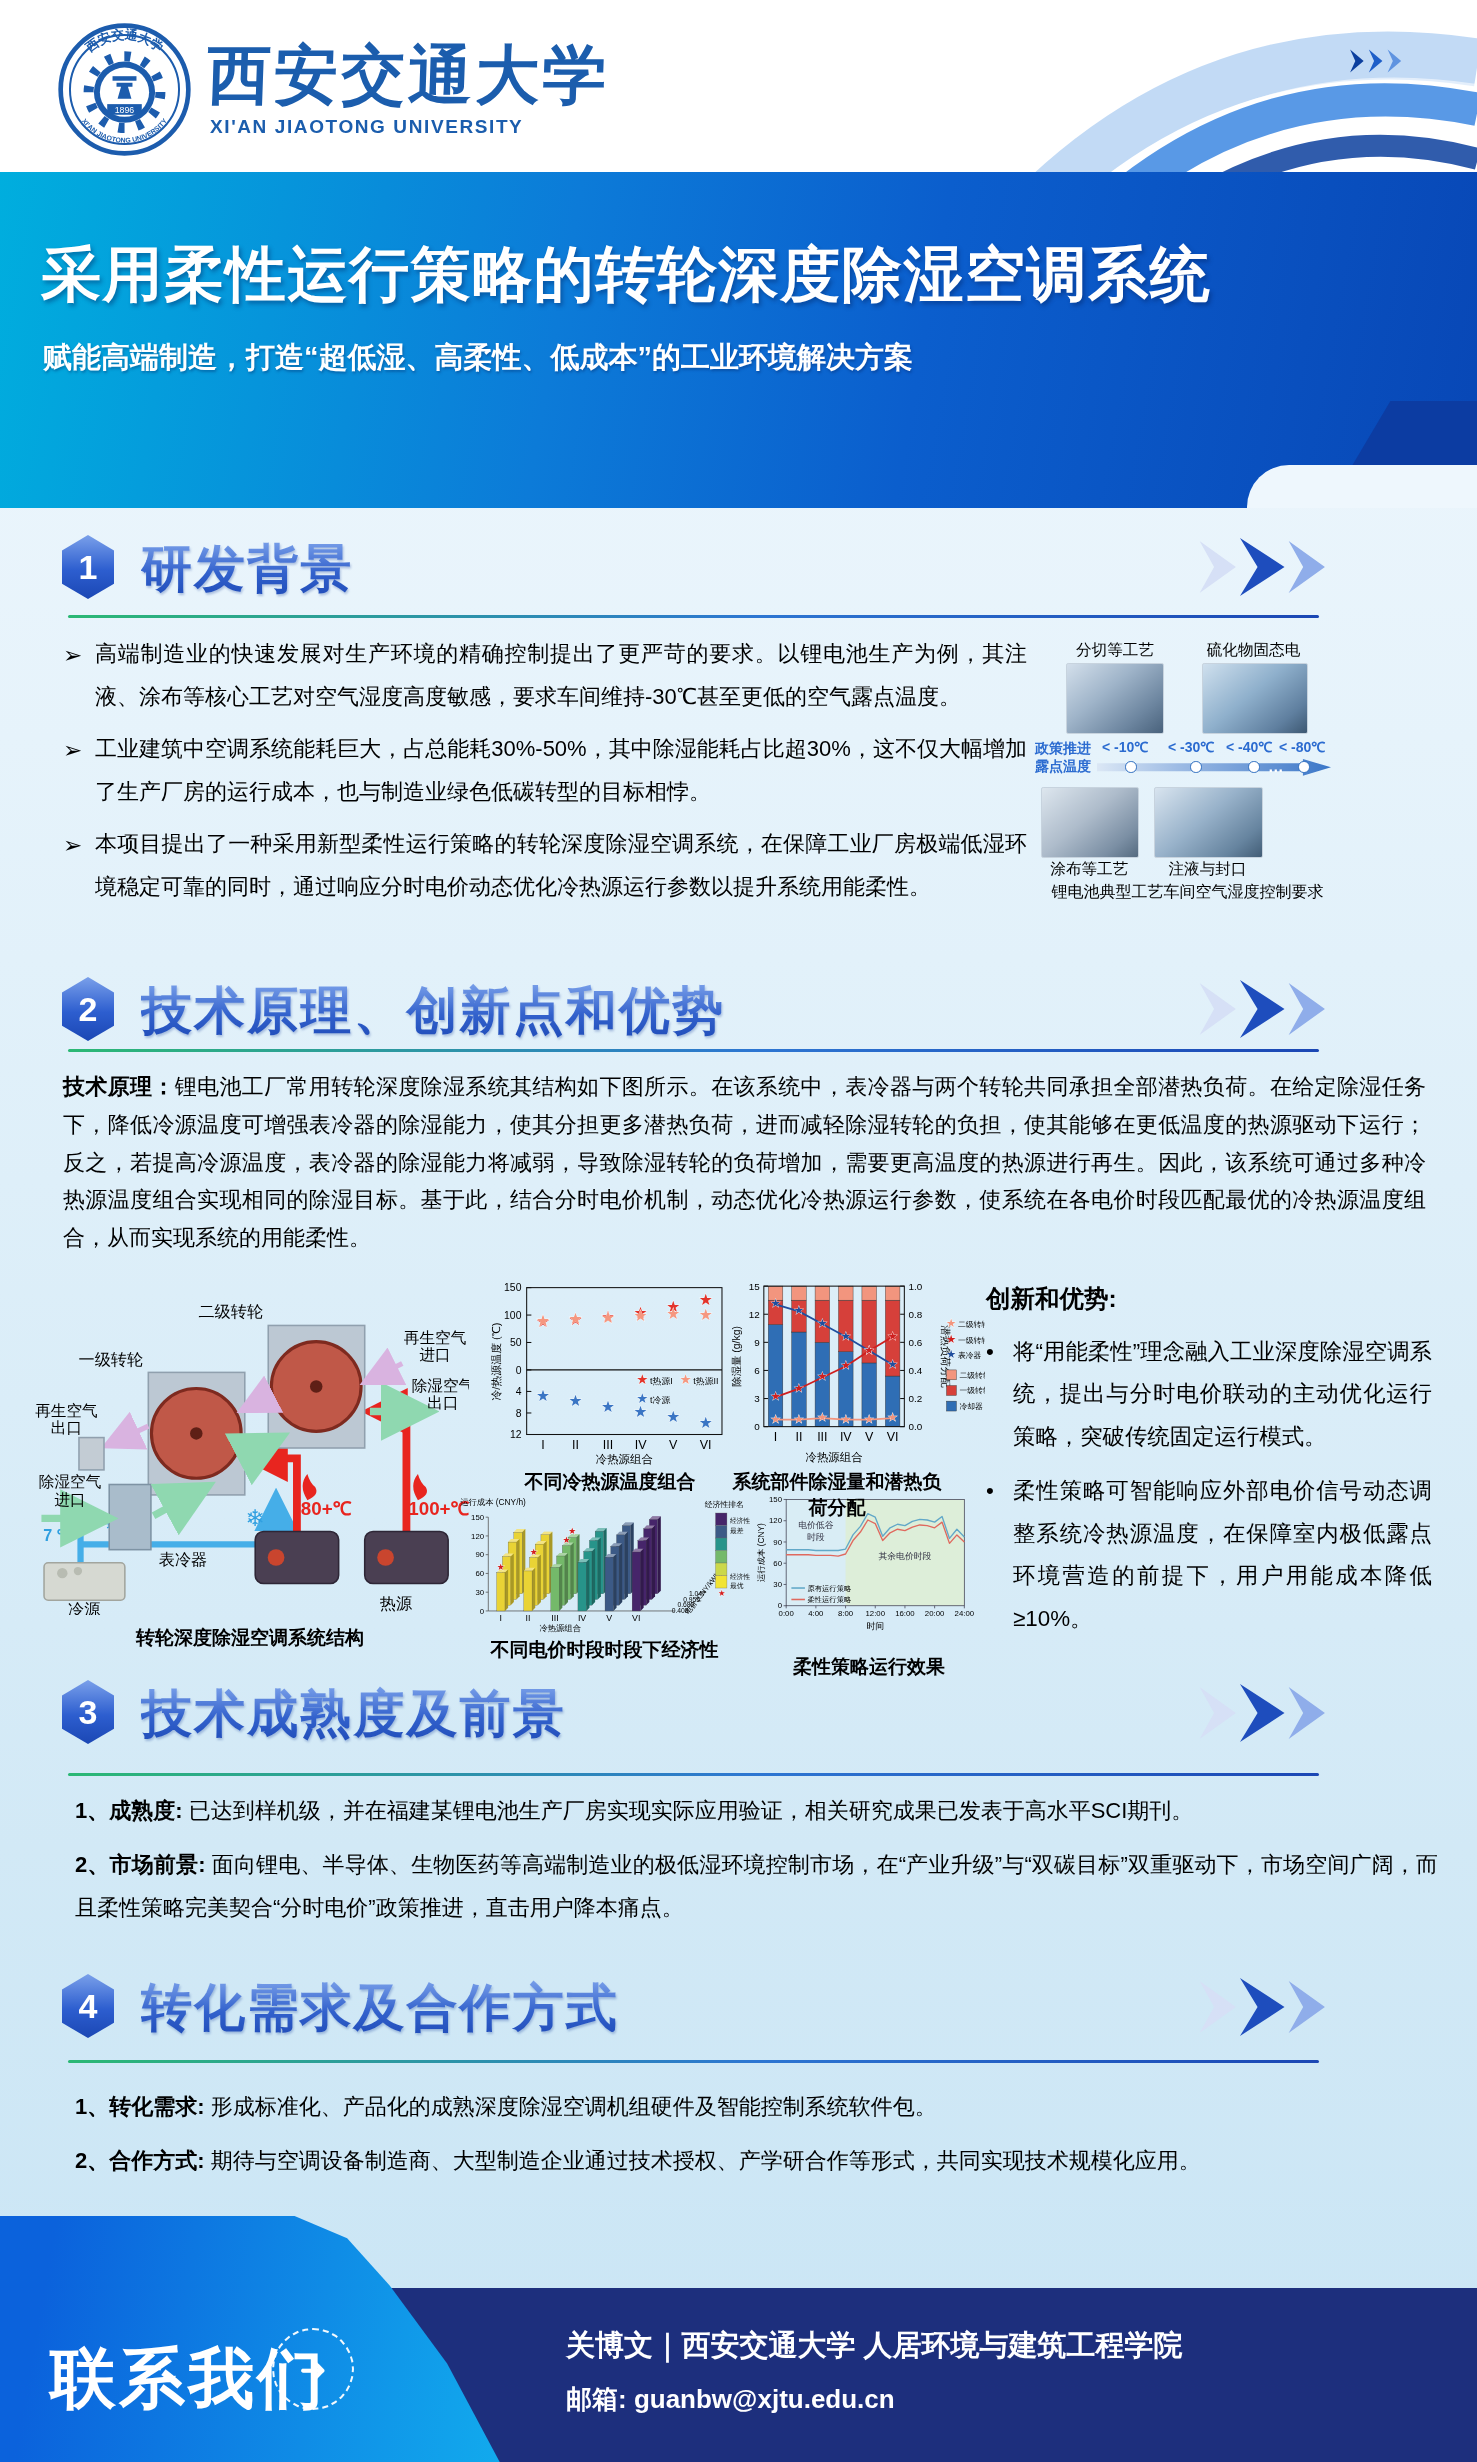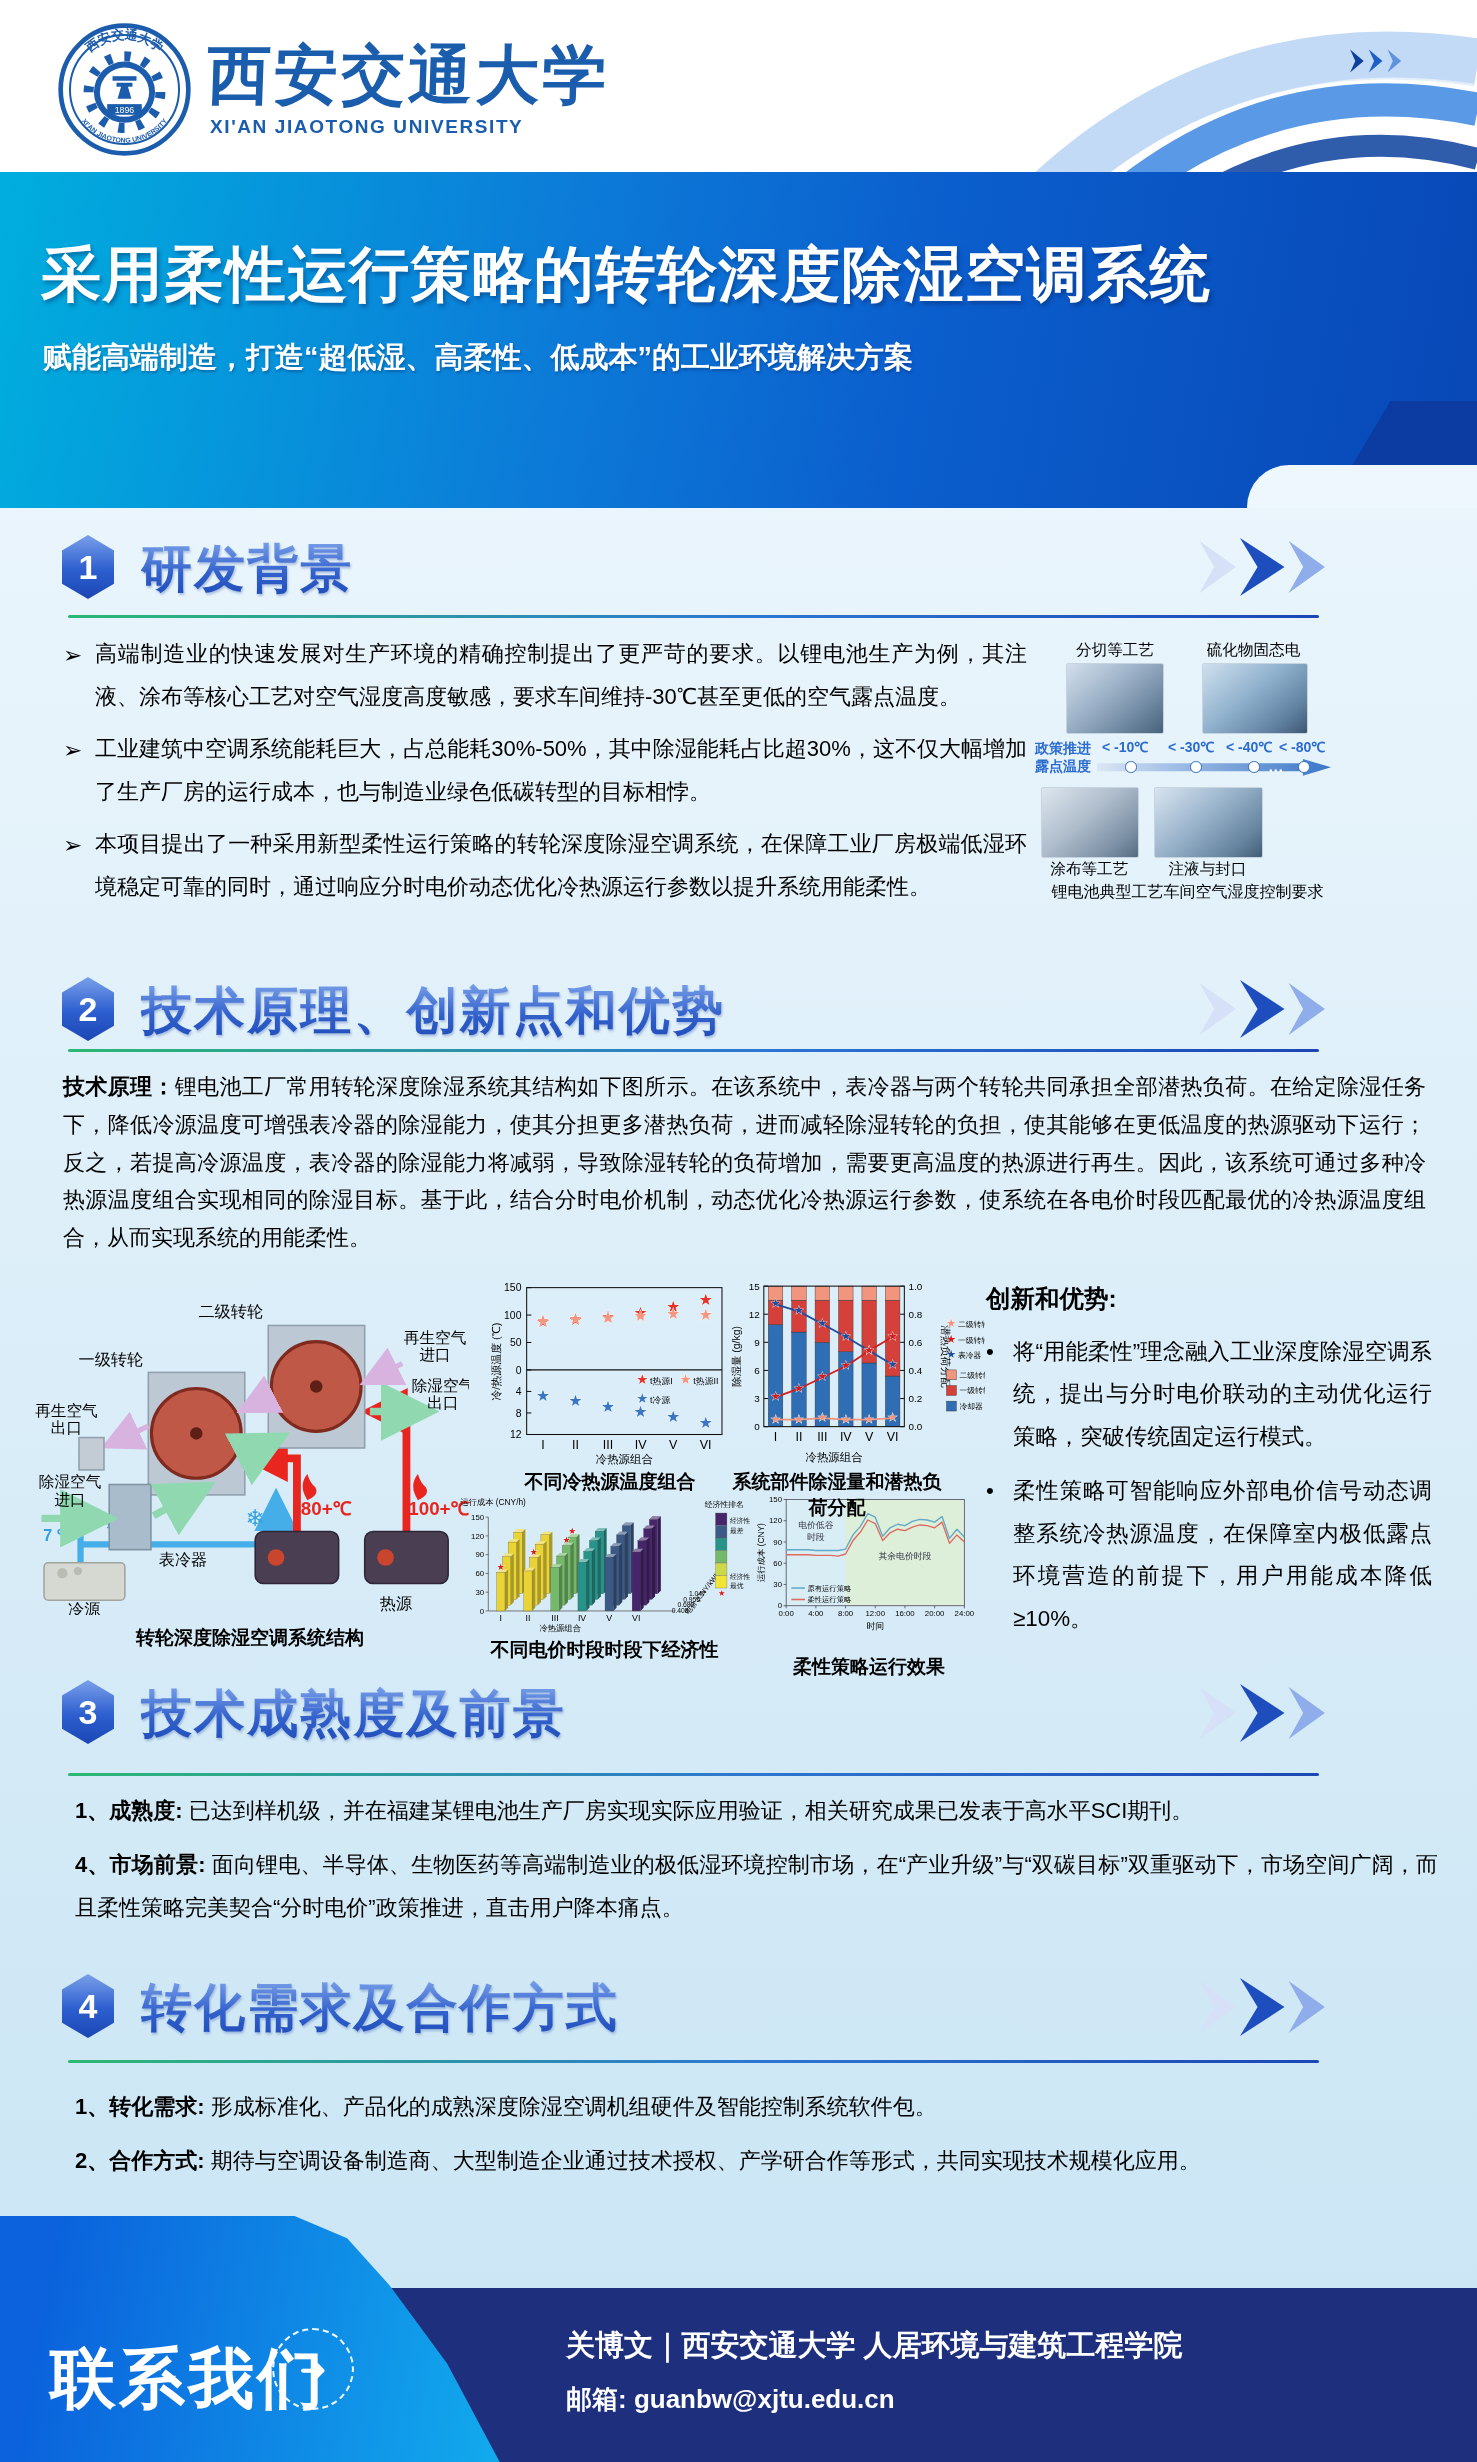--- a/index.html
+++ b/index.html
@@ -639,21 +639,21 @@
     <div class="sec-title">技术成熟度及前景</div>
   </div>
   <svg class="chev" style="left:1199px;top:1684px;" viewBox="0 0 270 112">
     <path d="M0,6 l70,50 -70,50 28,-50 z" fill="#d6e0f6"></path>
     <path d="M78,0 l86,56 -86,56 34,-56 z" fill="#1e4dbd"></path>
     <path d="M172,6 l70,50 -70,50 28,-50 z" fill="#8fadea"></path>
   </svg>
   <div class="sec-line" style="top:1773px;"></div>
   <div class="items" style="top:1790px;">
     <div class="item"><span class="lead">1、成熟度:</span><span> 已达到样机级，并在福建某锂电池生产厂房实现实际应用验证，相关研究成果已发表于高水平SCI期刊。</span></div>
-    <div class="item"><span class="lead">4、市场前景:</span><span> 面向锂电、半导体、生物医药等高端制造业的极低湿环境控制市场，在“产业升级”与“双碳目标”双重驱动下，市场空间广阔，而且柔性策略完美契合“分时电价”政策推进，直击用户降本痛点。</span></div>
+    <div class="item"><span class="lead">2、市场前景:</span><span> 面向锂电、半导体、生物医药等高端制造业的极低湿环境控制市场，在“产业升级”与“双碳目标”双重驱动下，市场空间广阔，而且柔性策略完美契合“分时电价”政策推进，直击用户降本痛点。</span></div>
   </div>
 
   <div class="sec-head" style="top:1971px;">
     <div class="badge">4</div>
     <div class="sec-title">转化需求及合作方式</div>
   </div>
   <svg class="chev" style="left:1199px;top:1978px;" viewBox="0 0 270 112">
     <path d="M0,6 l70,50 -70,50 28,-50 z" fill="#d6e0f6"></path>
     <path d="M78,0 l86,56 -86,56 34,-56 z" fill="#1e4dbd"></path>
     <path d="M172,6 l70,50 -70,50 28,-50 z" fill="#8fadea"></path>

